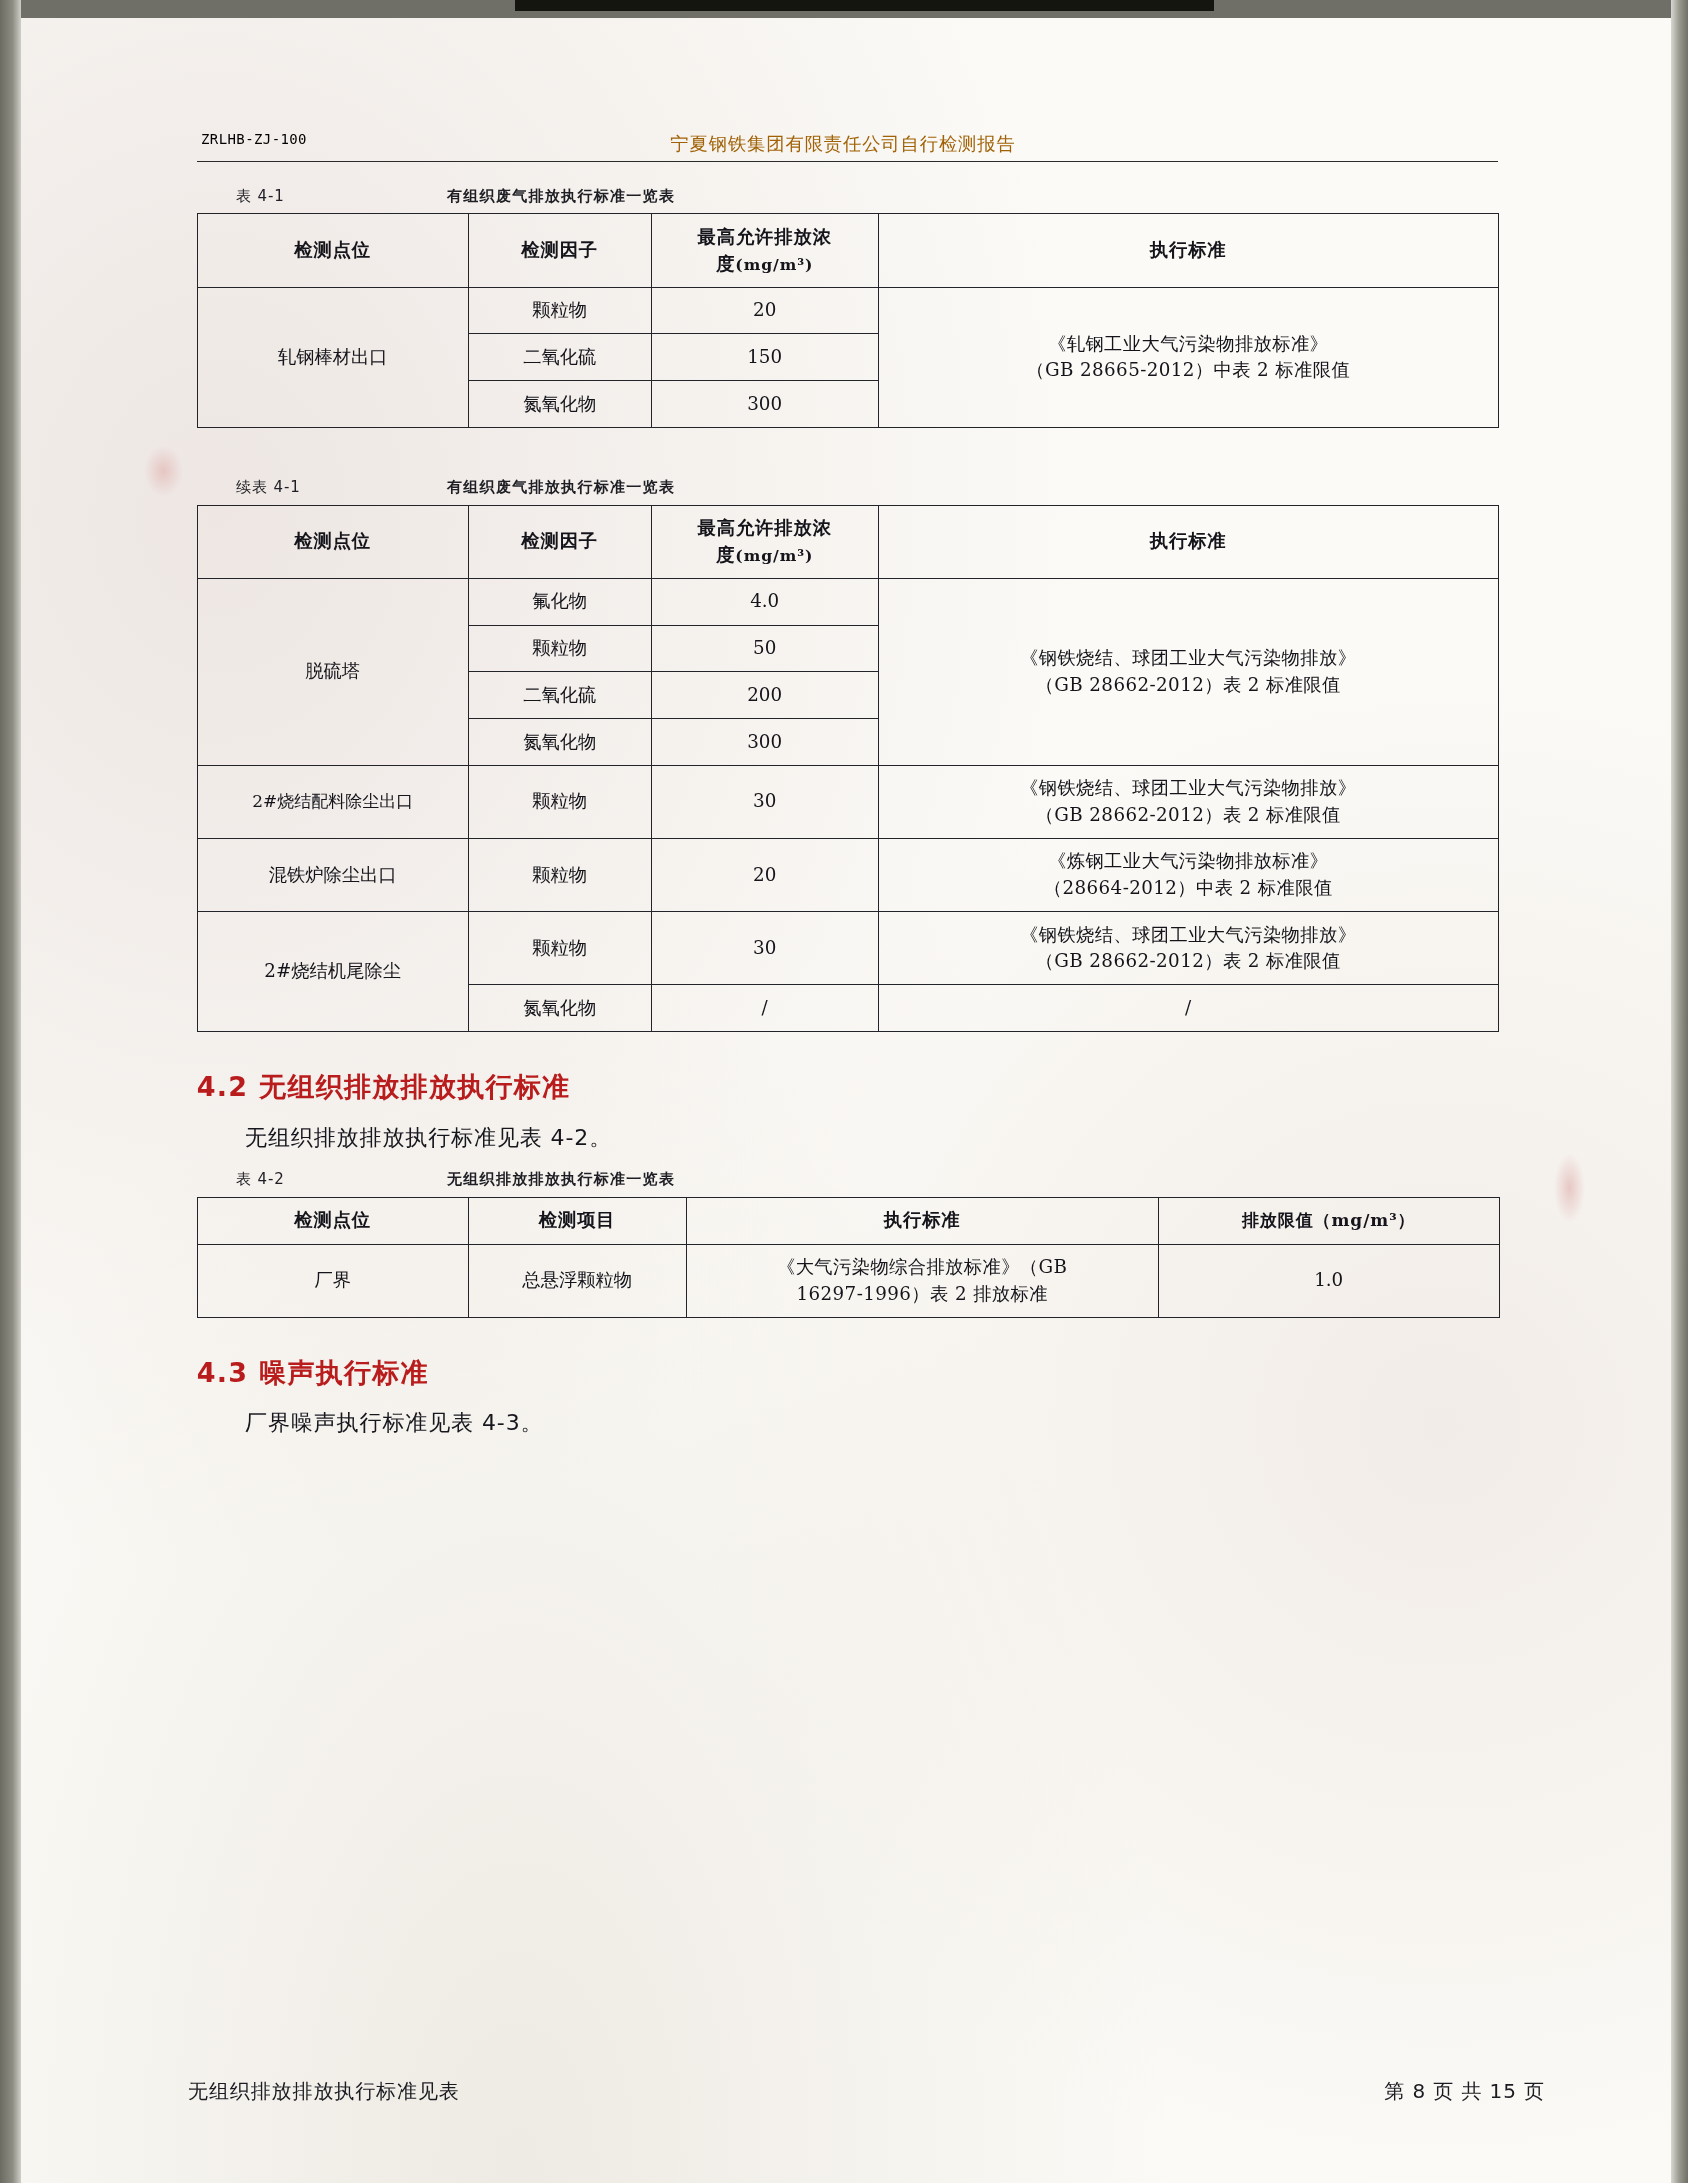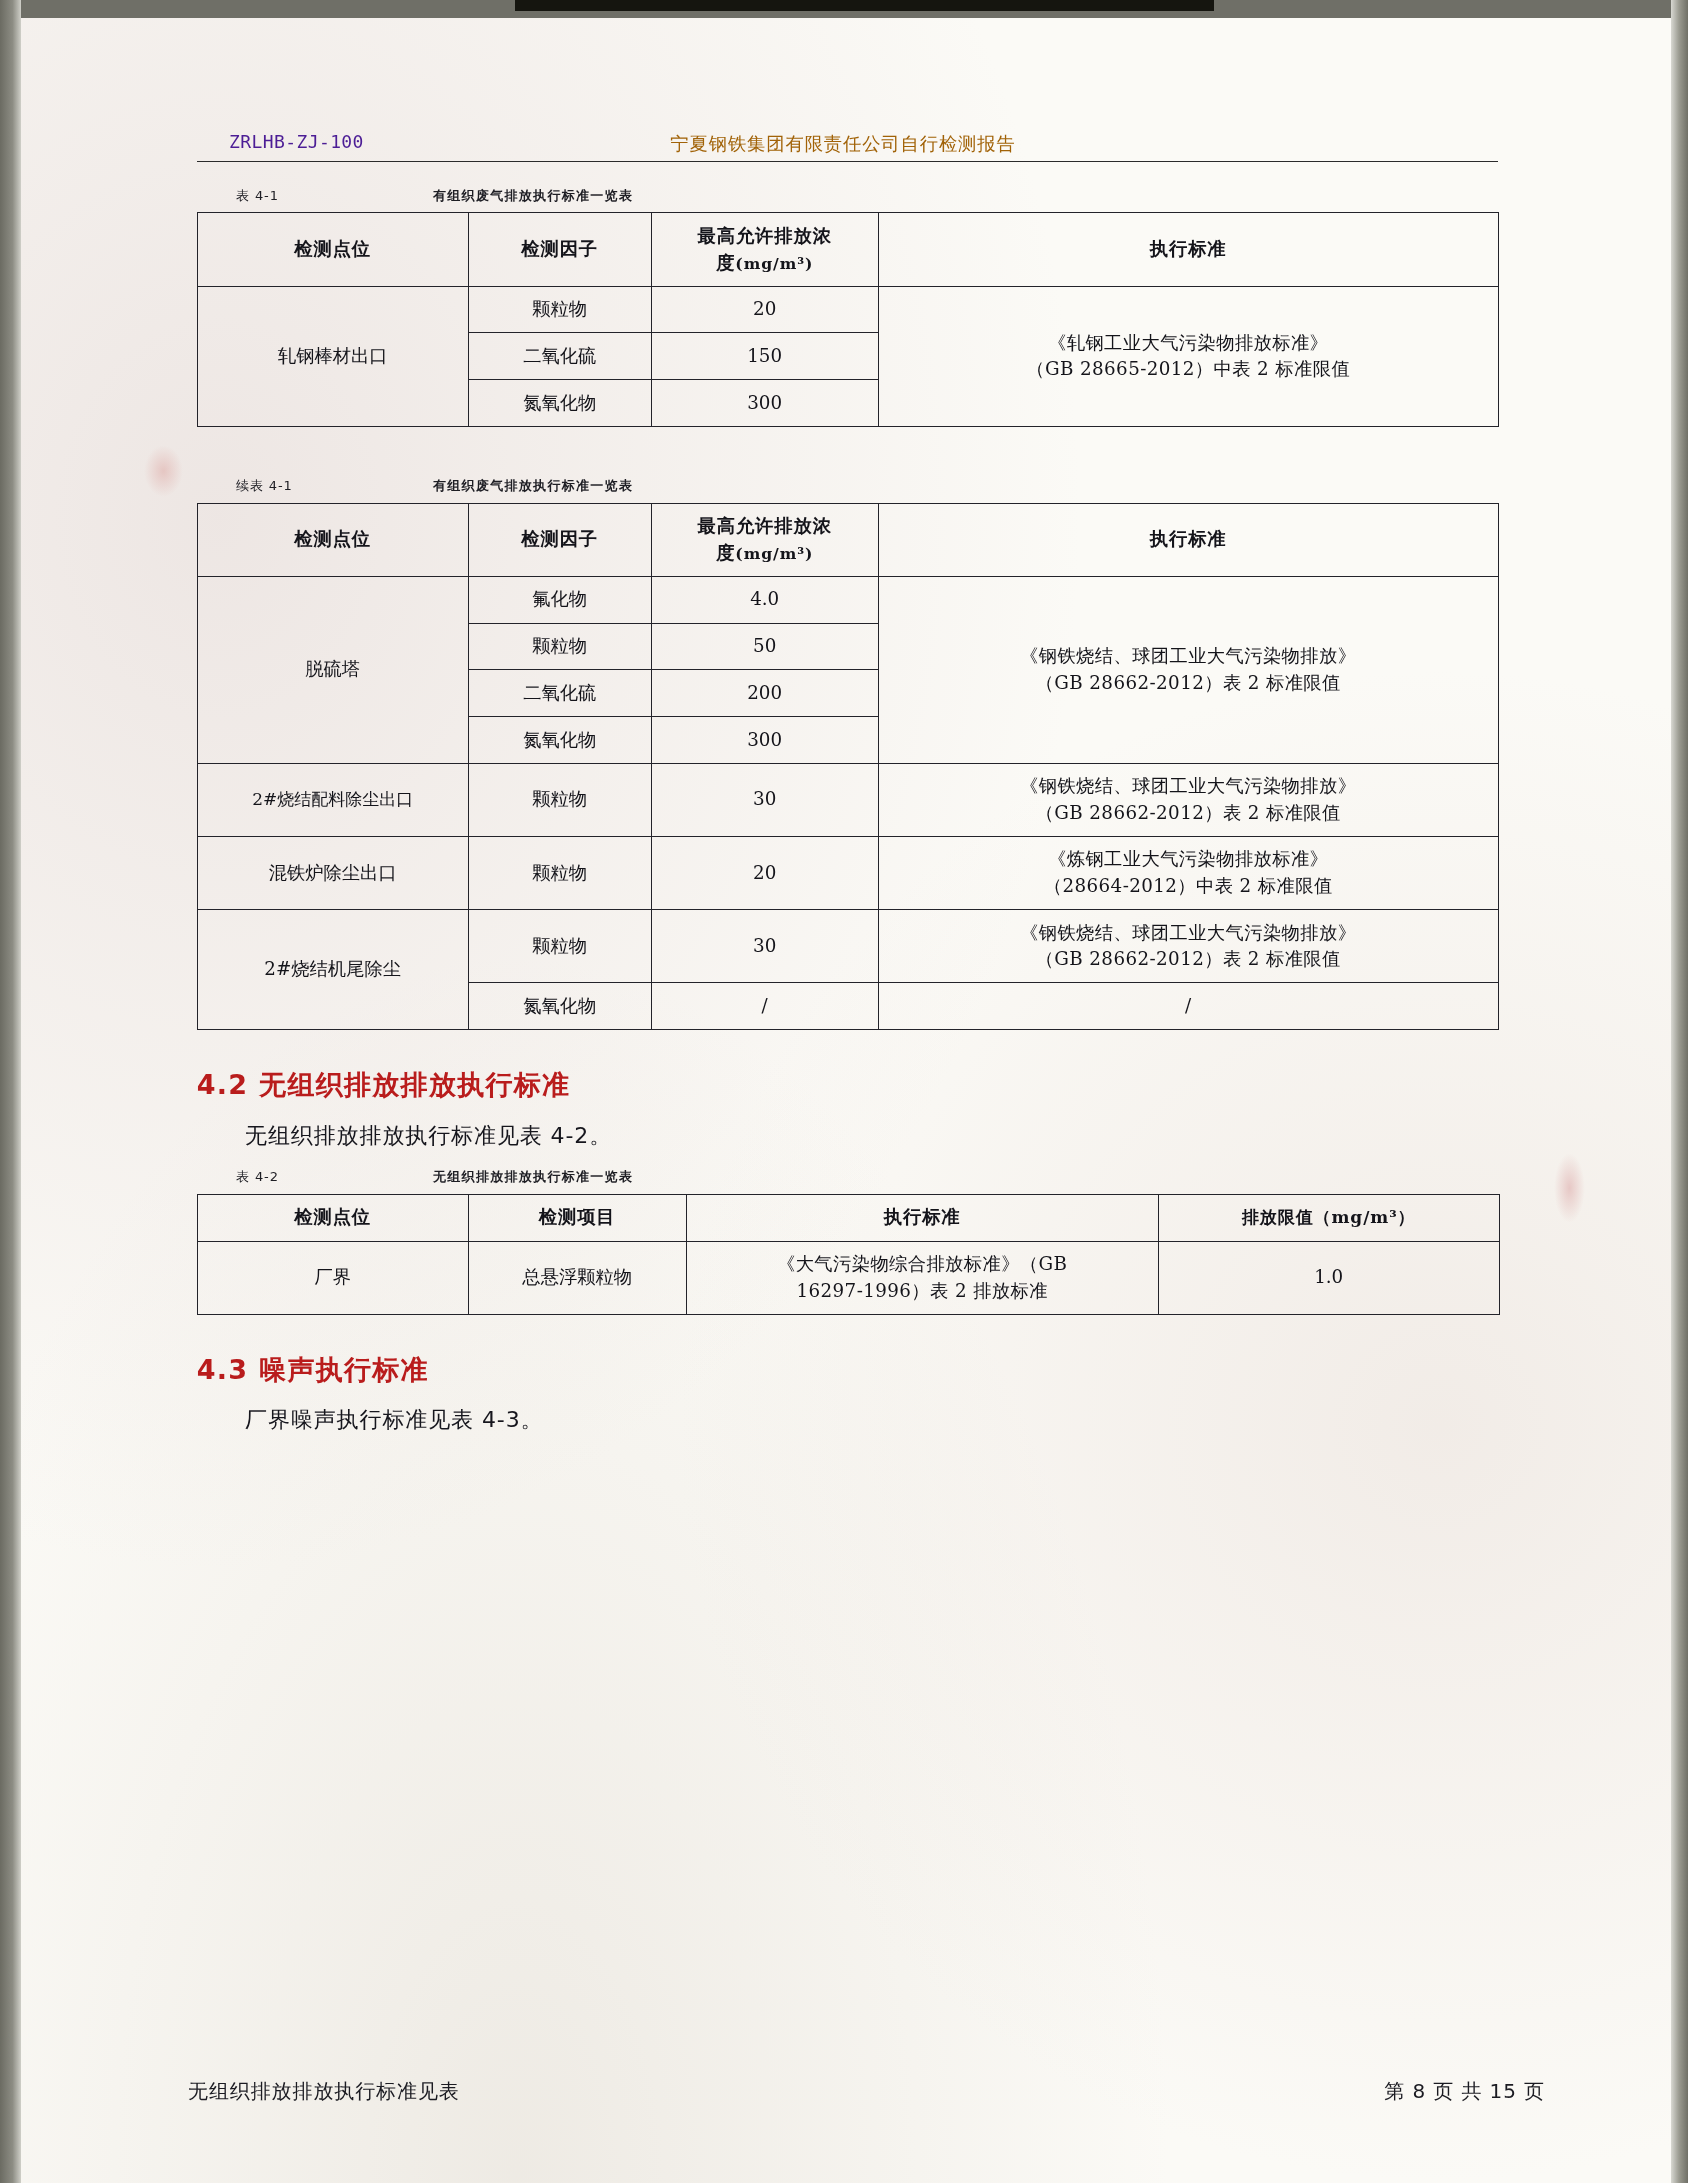--- a/index.html
+++ b/index.html
@@ -58,24 +58,23 @@
   }
   
   .doc-header {
     position: relative;
     height: 42px;
   }
   .doc-code {
     position: absolute;
     left: 13px; top: 3.5px;
     font-family: "DejaVu Sans Mono", "Liberation Mono", monospace;
-    font-size: 18px;
+    font-size: 14px;
     letter-spacing: 0.4px;
-    color: #4c1d95;
-    margin-left: 28px;
+    color: #000000;
   }
   .doc-title-center {
     position: absolute;
     left: 0; right: 0; top: 3.5px;
     text-align: center;
     font-family: "DejaVu Serif", "Liberation Serif", serif;
     font-size: 18.3px;
     color: #a16207;
     letter-spacing: 0.9px;
   }
@@ -84,22 +83,23 @@
     left: 8.7px; right: 0; top: 34px;
     height: 1.3px;
     background: #2b2b2b;
   }
   
   .tbl-caption {
     display: flex;
     align-items: center;
     margin: 17.5px 0 7.9px 0;
     font-family: "DejaVu Sans", "Liberation Sans", sans-serif;
-    font-size: 13px;
+    font-size: 15px;
     color: #1e1e24;
+    gap: 14px;
   }
   .tbl-caption .cap-no {
     width: 245px;
     padding-left: 48px;
     box-sizing: border-box;
     letter-spacing: 0.9px;
   }
   .tbl-caption .cap-text {
     letter-spacing: 1.3px;
     font-weight: 600;

